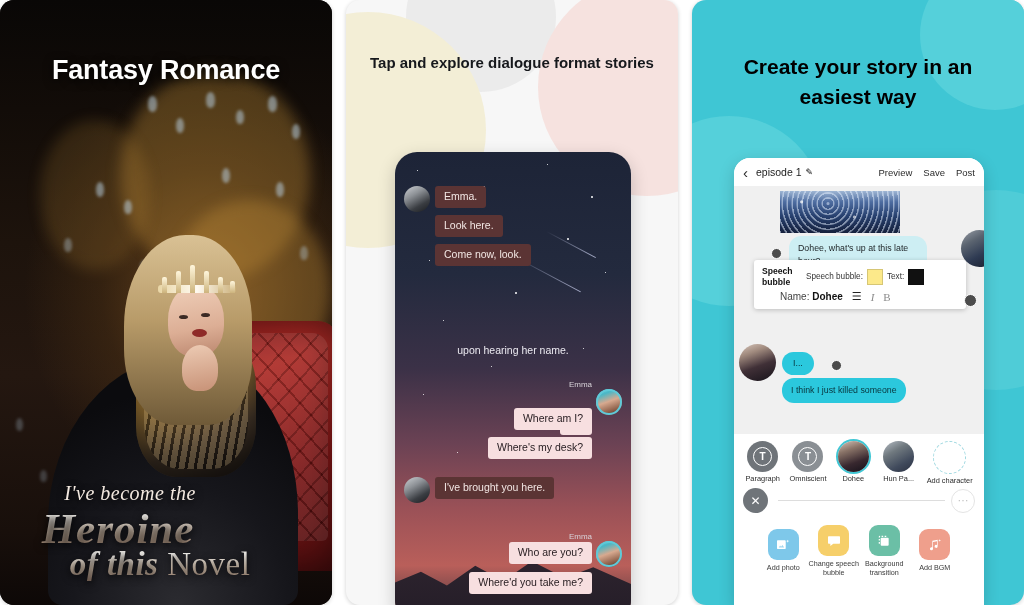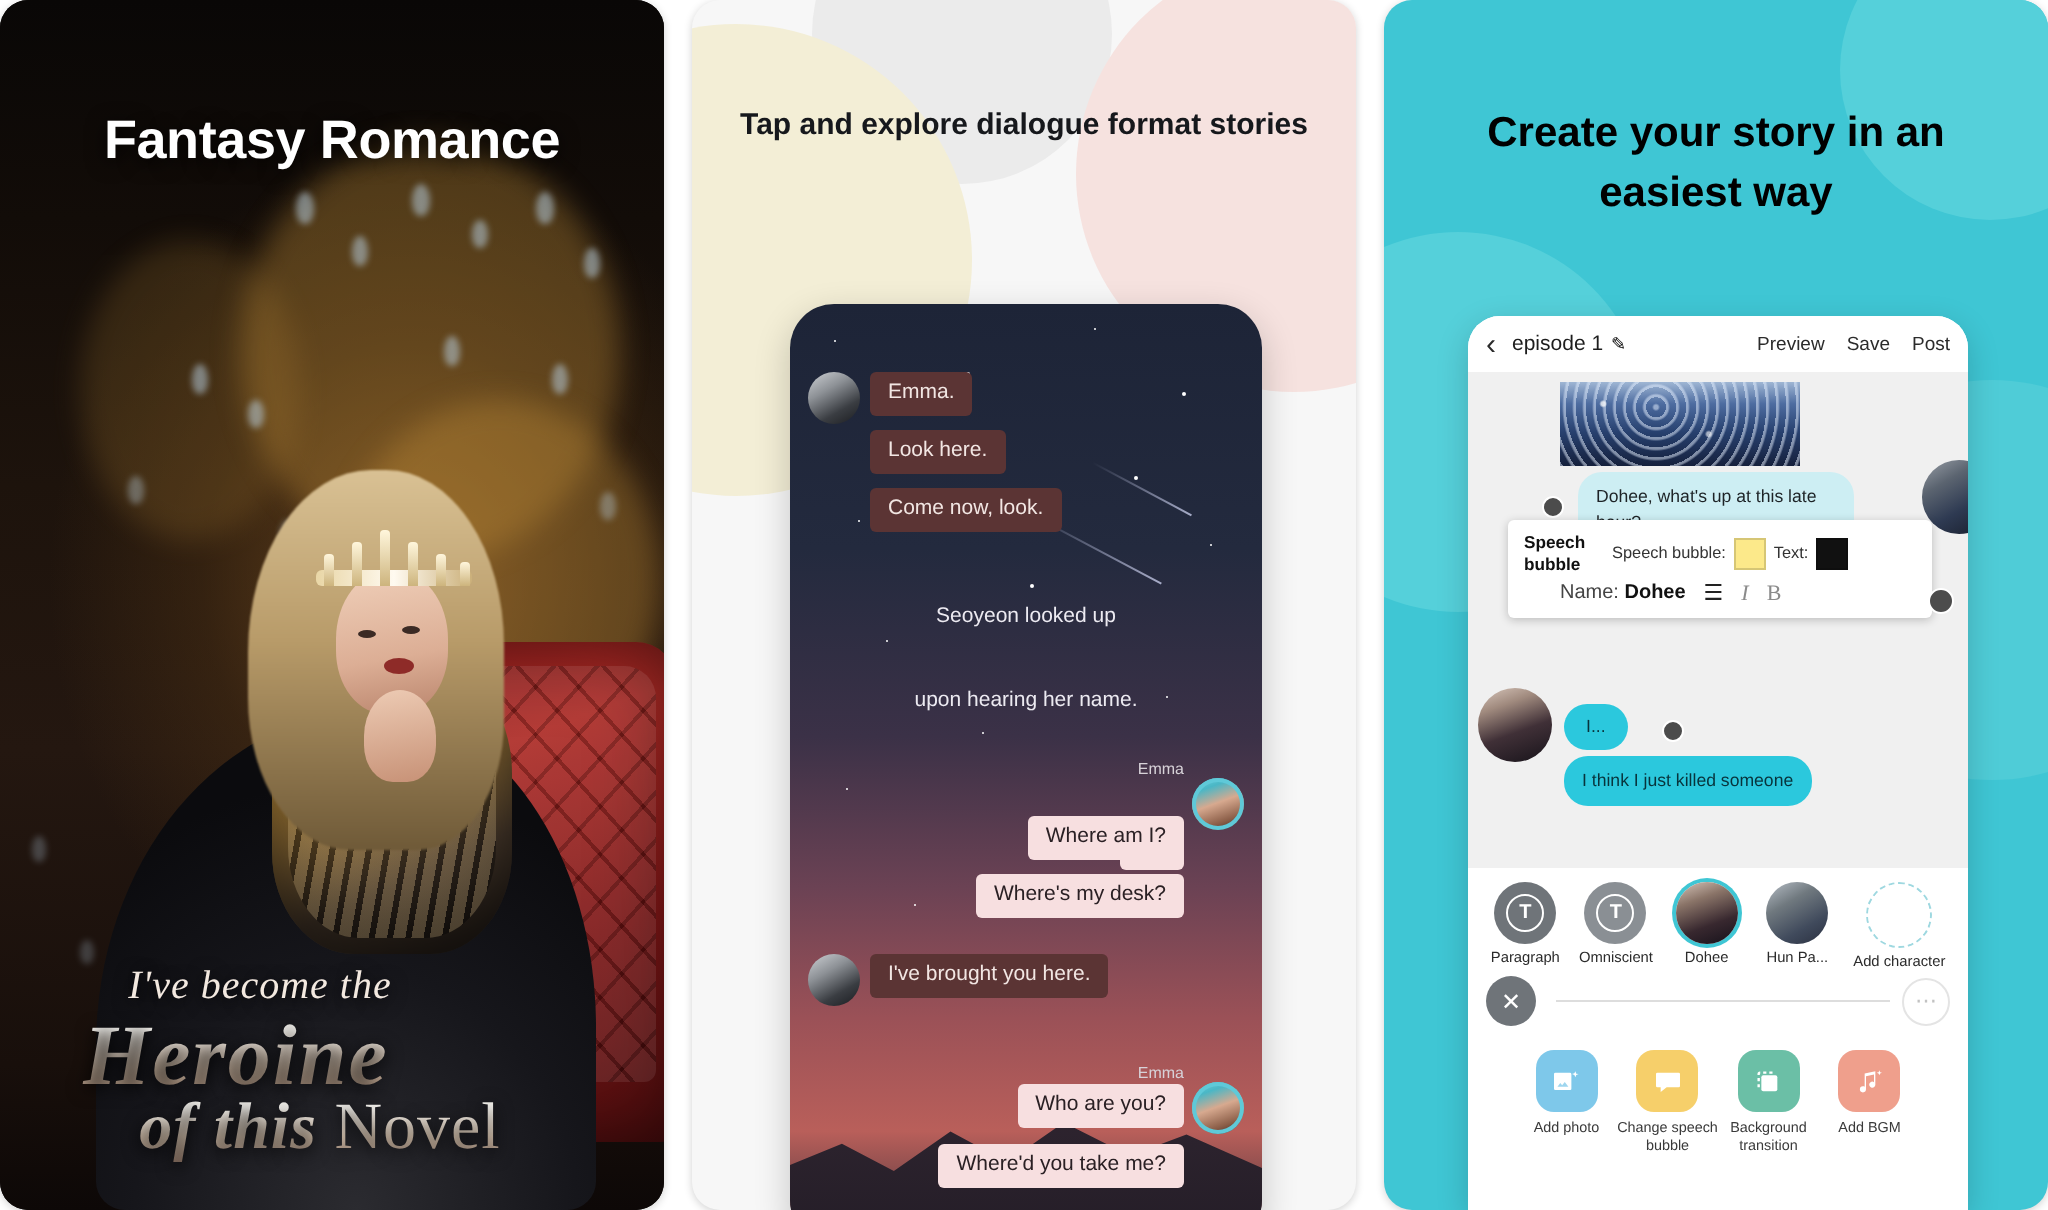--- a/index.html
+++ b/index.html
@@ -154,21 +154,21 @@
   .ic-omni span{border:1.6px solid #fff;border-radius:50%;width:17px;height:17px;display:flex;align-items:center;justify-content:center;font-size:10px;}
   .ic-dohee{background:linear-gradient(160deg,#d9c8bd,#8a7468 30%,#38282f 66%,#15111a 100%);box-shadow:0 0 0 2px #3fc6d4;}
   .ic-hun{background:linear-gradient(150deg,#b9c0c8 0%,#70797f 34%,#404a5c 70%,#2a3040 100%);}
   .ic-add{border:1.4px dashed #9ed8e0;color:#4fc8d6;background:#fff;font-weight:normal;font-size:15px;}
   .char .lb{font-size:7.4px;color:#2b2b2b;line-height:1.1;}
   .char-row2{display:flex;align-items:center;padding:3px 9px 0;background:#fff;}
   .x-btn{width:25px;height:25px;border-radius:50%;background:#6f7479;color:#fff;display:flex;align-items:center;justify-content:center;font-size:12px;}
   .rule{flex:1;height:1px;background:#ddd;margin:0 6px 0 10px;}
   .dots{width:22px;height:22px;border-radius:50%;border:1px solid #e4e4e4;color:#c2c2c2;display:flex;align-items:center;justify-content:center;font-size:11px;}
   
-  .tools{display:flex;justify-content:space-around;padding:12px 24px 0;background:#fff;}
+  .tools{display:flex;justify-content:space-around;padding:12px 24px 0;background:#fff;align-items:center;}
   .tool{width:56px;text-align:center;}
   .tool .tic{width:31px;height:31px;border-radius:9px;margin:0 auto 4px;display:flex;align-items:center;justify-content:center;}
   .t-photo{background:#7ec8ea;}
   .t-bubble{background:#f6cf6a;}
   .t-bg{background:#6bbfa6;}
   .t-bgm{background:#ef9f8c;}
   .tool .tlb{font-size:7.2px;color:#3a3a3a;line-height:1.2;}
   .glyph{width:16px;height:16px;}
 </style>
 </head>
@@ -260,21 +260,20 @@
         <div class="av av-dark"></div>
         <div class="bub bub-dark">Emma.</div>
       </div>
       <div class="msg-row" style="left:40px;top:63px;">
         <div class="bub bub-dark">Look here.</div>
       </div>
       <div class="msg-row" style="left:40px;top:92px;">
         <div class="bub bub-dark">Come now, look.</div>
       </div>
 
-      <div class="narr" style="top:150px;">Seoyeon looked up</div>
       <div class="narr" style="top:192px;">upon hearing her name.</div>
 
       <div style="position:absolute;right:9px;top:228px;display:flex;align-items:flex-start;gap:4px;">
         <div>
           <div class="nametag">Emma</div>
           <div class="bub bub-light" style="text-align:right;margin-top:24px;">my</div>
         </div>
         <div class="av av-emma" style="margin-top:9px;"></div>
       </div>
       <div class="msg-row" style="right:39px;top:256px;left:auto;">

